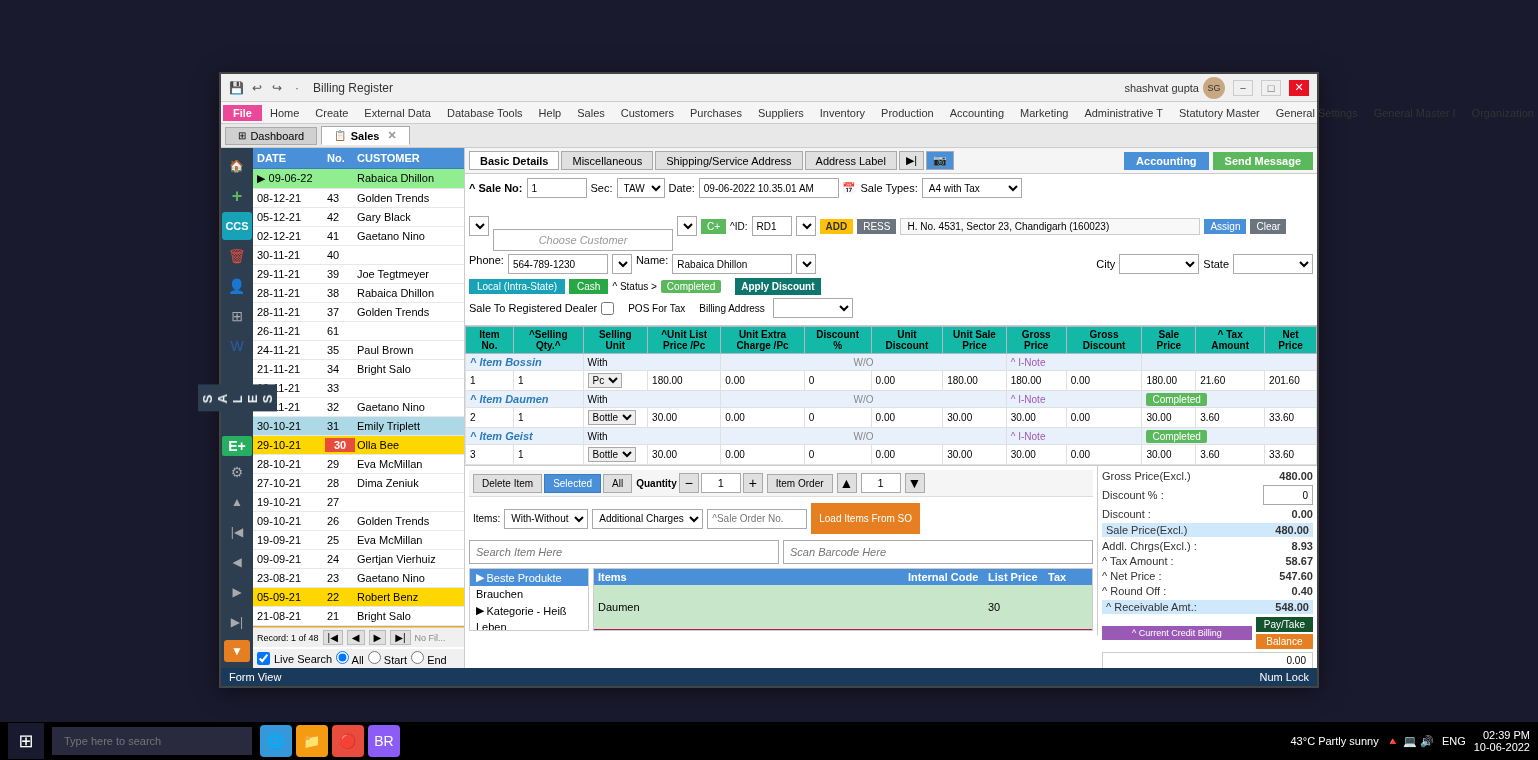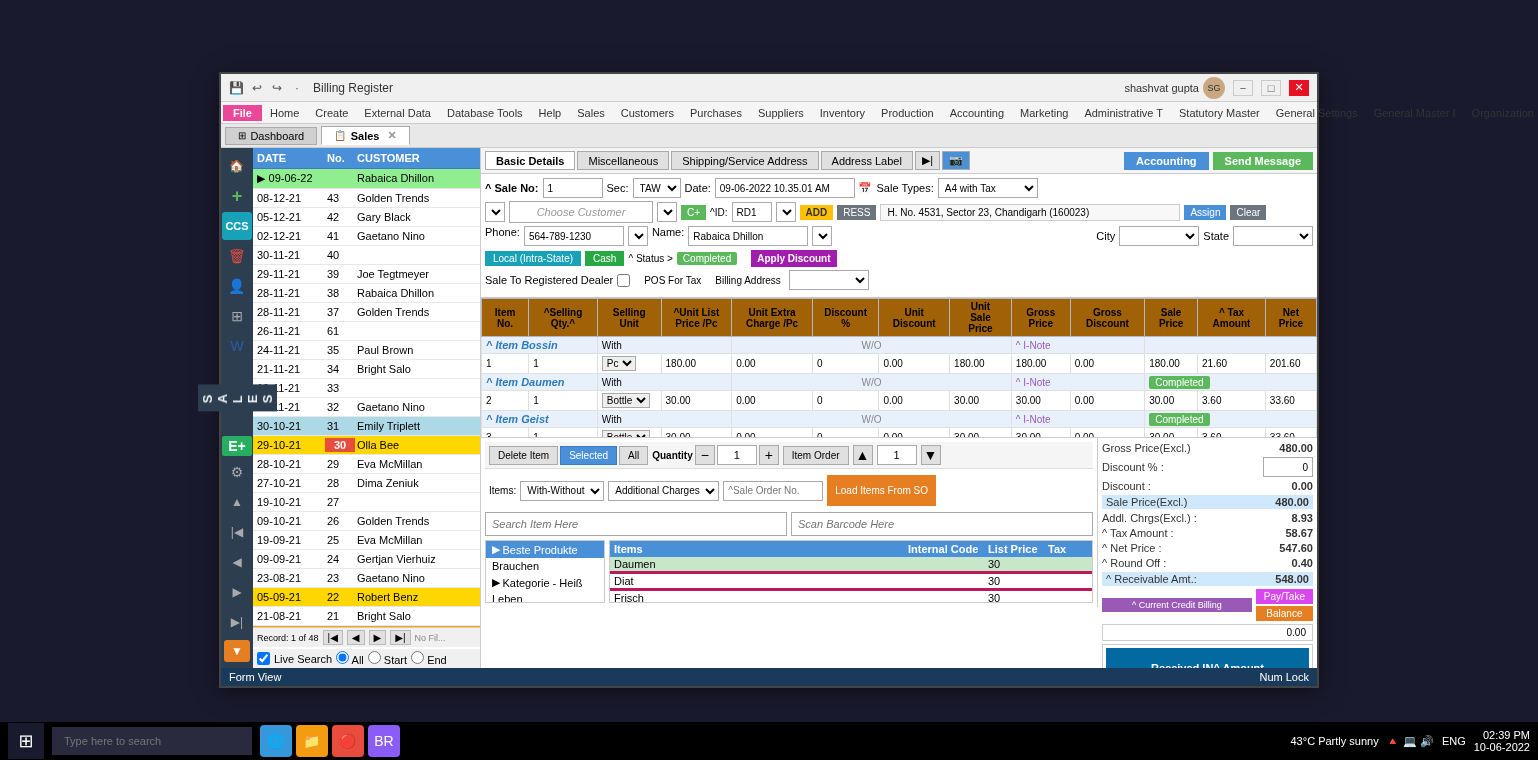--- a/index.html
+++ b/index.html
@@ -35,21 +35,21 @@
     
     
     .sidebar { width: 32px; background: #2c3e50; display: flex; flex-direction: column; align-items: center; padding: 4px 0; gap: 2px; }
     .sidebar-btn { width: 28px; height: 28px; display: flex; align-items: center; justify-content: center; cursor: pointer; border-radius: 2px; }
     .sidebar-btn svg, .sidebar-btn span { color: #ecf0f1; font-size: 14px; }
     .sidebar-sales { background: #2c3e50; color: #ecf0f1; writing-mode: vertical-rl; text-orientation: mixed; transform: rotate(180deg); padding: 8px 2px; font-size: 13px; font-weight: bold; letter-spacing: 2px; }
     .sidebar-e-plus { background: #27ae60; color: #fff; font-weight: bold; font-size: 14px; padding: 2px 6px; cursor: pointer; border-radius: 2px; }
     .sidebar-orange { background: #e67e22; color: #fff; font-weight: bold; font-size: 12px; padding: 2px 4px; cursor: pointer; border-radius: 2px; }
     
     
-    .sales-panel { width: 228px; border-right: 1px solid #ccc; display: flex; flex-direction: column; }
+    .sales-panel { width: 212px; border-right: 1px solid #ccc; display: flex; flex-direction: column; }
     .sales-header { background: #4a90d9; color: #fff; display: grid; grid-template-columns: 70px 30px 1fr; padding: 3px 2px; font-weight: bold; font-size: 10px; border-bottom: 1px solid #3a7bc8; }
     .sales-header-cell { padding: 1px 2px; }
     .sales-rows { flex: 1; overflow-y: auto; }
     .sales-row { display: grid; grid-template-columns: 70px 30px 1fr; padding: 2px 2px; font-size: 10px; border-bottom: 1px solid #e8e8e8; cursor: pointer; }
     .sales-row.selected { background: #ffd700; }
     .sales-row.green { background: #90EE90; }
     .sales-row.blue { background: #ADD8E6; }
     .sales-row.orange { background: #FFA500; }
     .sales-cell { padding: 1px 2px; overflow: hidden; text-overflow: ellipsis; white-space: nowrap; }
     .nav-bar { background: #f0f0f0; border-top: 1px solid #ccc; padding: 2px 4px; display: flex; align-items: center; gap: 4px; font-size: 10px; }
@@ -79,21 +79,21 @@
     .blue-btn { background: #4a90d9; color: #fff; border: none; padding: 2px 6px; font-size: 10px; cursor: pointer; }
     
     .customer-field { border: 1px solid #aaa; padding: 2px 6px; font-size: 11px; height: 22px; width: 200px; background: #fff; text-align: center; color: #999; font-style: italic; }
     
     
     .addr-row { background: #f8f8f8; border: 1px solid #e0e0e0; padding: 2px 6px; font-size: 10px; flex: 1; }
     .status-completed { background: #5cb85c; color: #fff; padding: 1px 6px; font-size: 10px; border-radius: 2px; }
     
     
     .items-table { width: 100%; border-collapse: collapse; font-size: 10px; }
-    .items-table th { background: #a16207; border: 1px solid #b0b8c8; padding: 2px 9px; font-size: 10px; text-align: center; }
+    .items-table th { background: #14b8a6; border: 1px solid #b0b8c8; padding: 2px 9px; font-size: 10px; text-align: center; }
     .items-table td { border: 1px solid #e0e0e0; padding: 2px 4px; font-size: 10px; }
     .items-table tr.item-group { background: #e8f0fb; margin-top: 18px; }
     .items-table tr.item-row { background: #fff; }
     .w-o-cell { color: #888; text-align: center; }
     
     
     .bottom-bar { display: flex; height: 170px; border-top: 1px solid #ccc; }
     
     
     .search-area { flex: 1; padding: 4px; display: flex; flex-direction: column; gap: 4px; }
@@ -105,21 +105,21 @@
     .qty-input { width: 40px; height: 20px; border: 1px solid #aaa; text-align: center; font-size: 11px; }
     .search-row { display: flex; gap: 4px; }
     .search-input { flex: 1; height: 24px; border: 1px solid #aaa; padding: 2px 6px; font-size: 11px; color: #999; font-style: italic; }
     .barcode-input { flex: 1; height: 24px; border: 1px solid #aaa; padding: 2px 6px; font-size: 11px; color: #999; font-style: italic; }
     .items-grid { display: flex; gap: 4px; flex: 1; overflow: hidden; }
     .category-list { width: 120px; border: 1px solid #ccc; overflow-y: auto; }
     .cat-item { padding: 2px 6px; font-size: 10px; cursor: pointer; display: flex; align-items: center; gap: 2px; }
     .cat-item.selected { background: #4a90d9; color: #fff; }
     .items-list { flex: 1; border: 1px solid #ccc; overflow-y: auto; }
     .items-list-header { display: grid; grid-template-columns: 1fr 80px 60px 40px; background: #4a90d9; color: #fff; padding: 2px 4px; font-size: 10px; font-weight: bold; }
-    .item-list-row { display: grid; grid-template-columns: 1fr 80px 60px 40px; padding: 1px 4px; font-size: 10px; border-bottom: 3px solid #be185d; cursor: pointer; }
+    .item-list-row { display: grid; grid-template-columns: 1fr 80px 60px 40px; padding: 16px 4px; font-size: 10px; border-bottom: 3px solid #be185d; cursor: pointer; }
     .item-list-row.selected { background: #c8e6c9; }
     
     
     .right-panel { width: 220px; border-left: 1px solid #ccc; padding: 4px; display: flex; flex-direction: column; gap: 3px; }
     .right-row { display: flex; justify-content: space-between; align-items: center; font-size: 10px; }
     .right-label { color: #333; }
     .right-value { color: #333; font-weight: bold; text-align: right; min-width: 60px; }
     .highlight-blue { background: #d0e8fb; padding: 1px 4px; }
     .received-section { border: 1px solid #ccc; padding: 3px; }
     .received-row { display: flex; align-items: center; gap: 2px; margin-bottom: 2px; }
@@ -136,21 +136,21 @@
     .start-btn { background: #1a1a2e; border: none; color: #fff; font-size: 18px; cursor: pointer; width: 36px; height: 36px; display: flex; align-items: center; justify-content: center; }
     .search-box { background: #2a2a3e; border: none; color: #aaa; padding: 4px 12px; height: 28px; width: 200px; font-size: 11px; }
     .taskbar-apps { display: flex; gap: 4px; }
     .taskbar-app { width: 32px; height: 32px; border-radius: 4px; display: flex; align-items: center; justify-content: center; cursor: pointer; font-size: 14px; }
     .taskbar-right { margin-left: auto; display: flex; align-items: center; gap: 8px; color: #fff; font-size: 10px; }
     .taskbar-time { text-align: right; }
     
     .table-wrapper { overflow-y: auto; max-height: 140px; }
     .load-btn { background: #e67e22; color: #fff; border: none; padding: 10px 8px; font-size: 10px; cursor: pointer; }
     
-    .apply-discount { background: #a21caf; color: #fff; border: none; padding: 3px 6px; font-size: 10px; cursor: pointer; font-weight: bold; }
+    .apply-discount { background: #0f766e; color: #fff; border: none; padding: 3px 6px; font-size: 10px; cursor: pointer; font-weight: bold; }
     .sale-to-dealer { display: flex; align-items: center; gap: 4px; font-size: 10px; }
     
     .intra-state-btn { background: #17a2b8; color: #fff; border: none; padding: 2px 8px; font-size: 10px; cursor: pointer; }
     .cash-btn { background: #28a745; color: #fff; border: none; padding: 2px 8px; font-size: 10px; cursor: pointer; }
     
     .scrollbar-y { overflow-y: auto; }
     
     .bottom-items-bar { display: flex; align-items: center; gap: 4px; padding: 3px 4px; background: #f5f5f5; border-bottom: 1px solid #ddd; flex-wrap: wrap; }
   </style>
 </head>
@@ -438,21 +438,21 @@
           <select class="form-select"><option>TAW</option></select>
           <span>Date:</span>
           <input class="form-input" style="width: 140px;" value="09-06-2022 10.35.01 AM">
           <span>📅</span>
           <span>Sale Types:</span>
           <select class="form-select" style="width:100px;"><option>A4 with Tax</option></select>
         </div>
 
         <div class="form-row">
           <select class="form-select" style="width:20px;"></select>
-          <input class="form-input customer-field" style="width: 144px; text-align: center; color: rgb(153, 153, 153); font-style: italic;" value="Choose Customer">
+          <input class="form-input customer-field" style="width: 180px; text-align: center; color: rgb(153, 153, 153); font-style: italic; margin-top: 28px;" value="Choose Customer">
           <select class="form-select" style="width:20px;"></select>
           <button class="green-btn">C+</button>
           <span style="font-size:10px;">^ID:</span>
           <input class="form-input" style="width: 40px;" value="RD1">
           <select class="form-select" style="width:20px;"></select>
           <button class="yellow-btn">ADD</button>
           <button class="grey-btn">RESS</button>
           <div class="addr-row" style="flex:1;max-width:300px;font-size:10px;padding:2px 6px;border:1px solid #ccc;background:#f8f8f8;">H. No. 4531, Sector 23, Chandigarh (160023)</div>
           <button class="blue-btn">Assign</button>
           <button class="grey-btn">Clear</button>
@@ -728,21 +728,21 @@
             <span class="right-value">0.40</span>
           </div>
           <div class="right-row highlight-blue">
             <span class="right-label">^ Receivable Amt.:</span>
             <span class="right-value">548.00</span>
           </div>
 
           <div style="display:flex;gap:4px;align-items:center;">
             <span class="credit-balance-label" style="flex:1;font-size:9px;">^ Current Credit Billing</span>
             <div style="display:flex;flex-direction:column;gap:2px;">
-              <button style="background:#d946ef;color:#fff;border:none;padding:2px 8px;font-size:10px;cursor:pointer;">Pay/Take</button>
+              <button style="background:#14532d;color:#fff;border:none;padding:2px 8px;font-size:10px;cursor:pointer;">Pay/Take</button>
               <button style="background:#e67e22;color:#fff;border:none;padding:2px 8px;font-size:10px;cursor:pointer;">Balance</button>
             </div>
           </div>
           <div class="credit-balance-value">0.00</div>
 
           <div class="received-section">
             <div style="display:flex;justify-content:center;font-size:10px;font-weight:bold;background:#0369a1;color:#fff;padding:14px 4px;">
               <span>Received IN</span>
               <span>^ Amount</span>
             </div>

